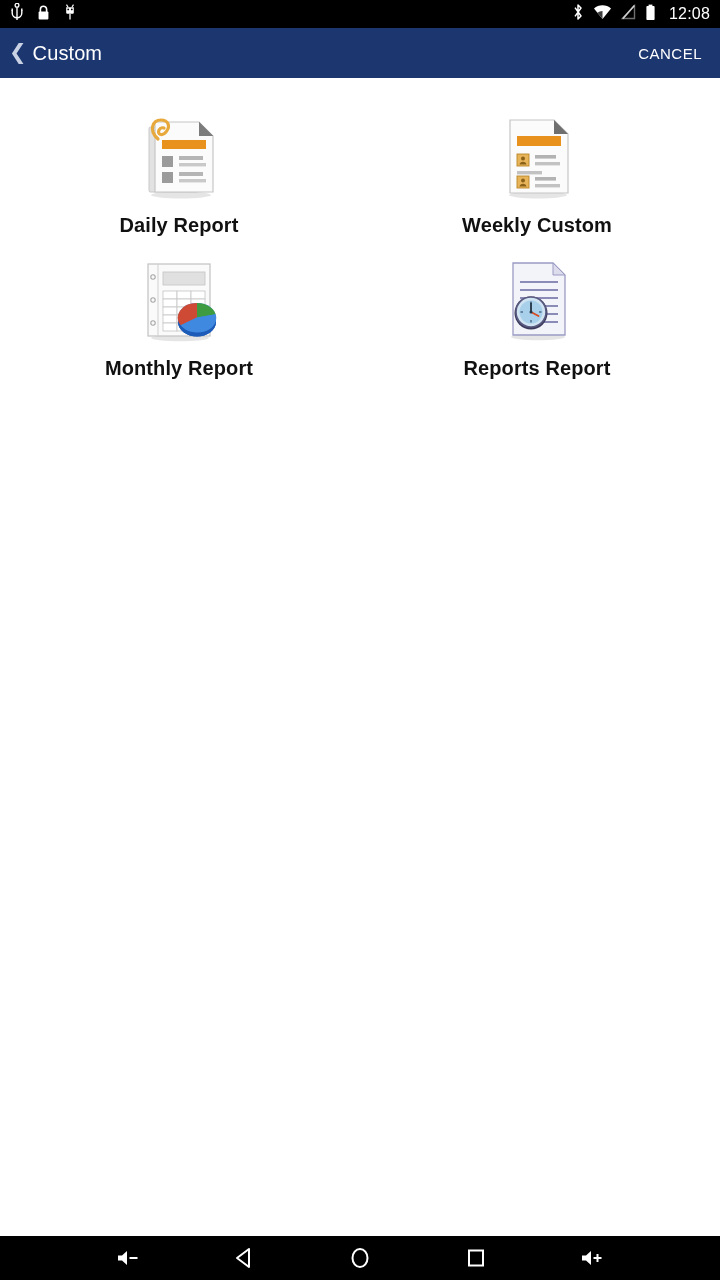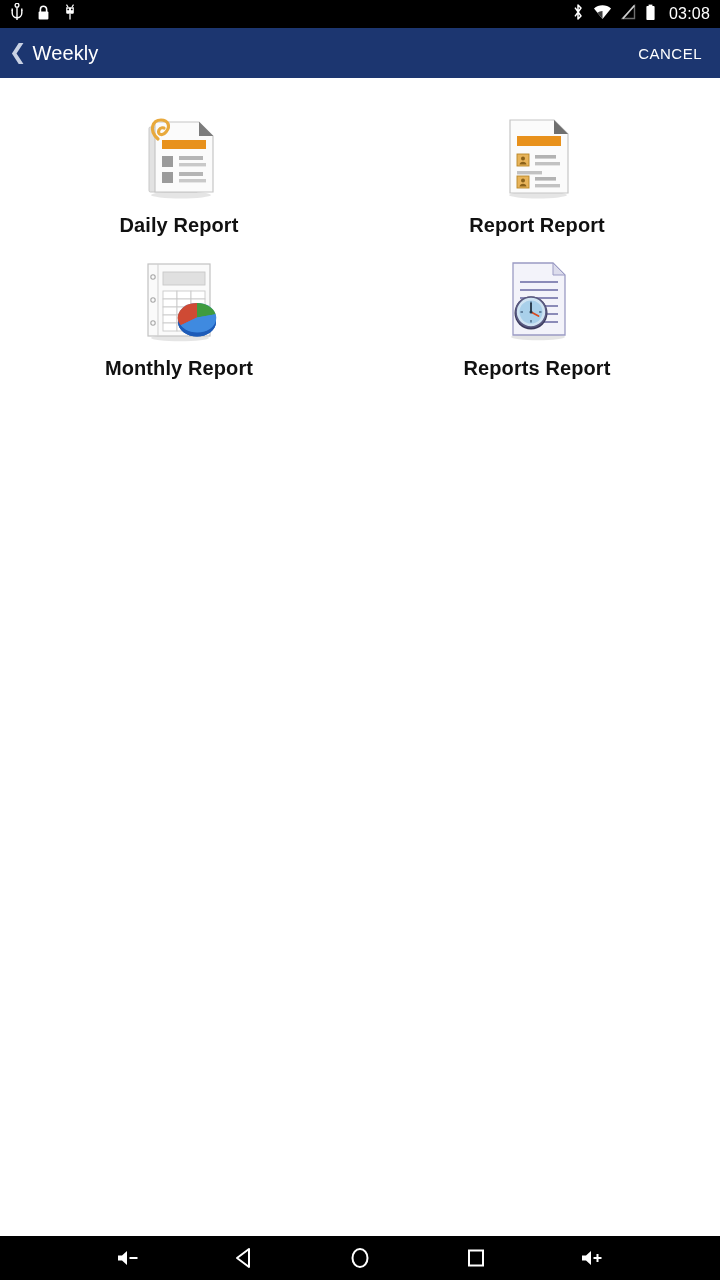--- a/index.html
+++ b/index.html
@@ -150,27 +150,27 @@
       </svg>
     </span>
 
     <span class="sicon">
       <svg width="11" height="17" viewBox="0 0 11 17">
         <rect x="3.6" y="0.6" width="3.8" height="1.6" fill="#ffffff"></rect>
         <rect x="1.4" y="2.1" width="8.2" height="14" rx="0.8" fill="#ffffff"></rect>
       </svg>
     </span>
 
-    <span id="status-time">03:08</span>
+    <span id="status-time">12:08</span>
   </div>
 </div>
 
 <div id="app-bar">
   <span id="back-chevron">❮</span>
-  <span id="app-title">Weekly</span>
+  <span id="app-title">Custom</span>
   <span id="cancel-button">CANCEL</span>
 </div>
 
 <div id="content">
   <div id="report-grid">
 
     <div class="report-item">
       <div class="report-icon-wrap">
         <svg width="92" height="92" viewBox="0 0 92 92">
           <ellipse cx="48" cy="85" rx="30" ry="3.4" fill="#000000" opacity="0.10"></ellipse>
@@ -204,21 +204,21 @@
           <rect x="44" y="45" width="21" height="3.6" fill="#b3b3b3"></rect>
           <rect x="44" y="52" width="25" height="3.4" fill="#c2c2c2"></rect>
           <rect x="26" y="61" width="25" height="3.4" fill="#c2c2c2"></rect>
           <rect x="26" y="66" width="12" height="12" fill="#e8b45a" stroke="#b98626" stroke-width="0.9"></rect>
           <circle cx="32" cy="70.5" r="2" fill="#8a6119"></circle>
           <path d="M28.5 76.5 a3.6 3.6 0 0 1 7 0 z" fill="#8a6119"></path>
           <rect x="44" y="67" width="21" height="3.6" fill="#b3b3b3"></rect>
           <rect x="44" y="74" width="25" height="3.4" fill="#c2c2c2"></rect>
         </svg>
       </div>
-      <div class="report-label">Report Report</div>
+      <div class="report-label">Weekly Custom</div>
     </div>
 
     <div class="report-item">
       <div class="report-icon-wrap">
         <svg width="92" height="92" viewBox="0 0 92 92">
           <ellipse cx="47" cy="85" rx="29" ry="3.2" fill="#000000" opacity="0.10"></ellipse>
           <rect x="15" y="11" width="62" height="72" fill="#fafafa" stroke="#c2c2c2" stroke-width="1.2"></rect>
           <line x1="25" y1="11" x2="25" y2="83" stroke="#cfcfcf" stroke-width="1"></line>
           <circle cx="20" cy="24" r="2.2" fill="none" stroke="#a8a8a8" stroke-width="1.1"></circle>
           <circle cx="20" cy="47" r="2.2" fill="none" stroke="#a8a8a8" stroke-width="1.1"></circle>

